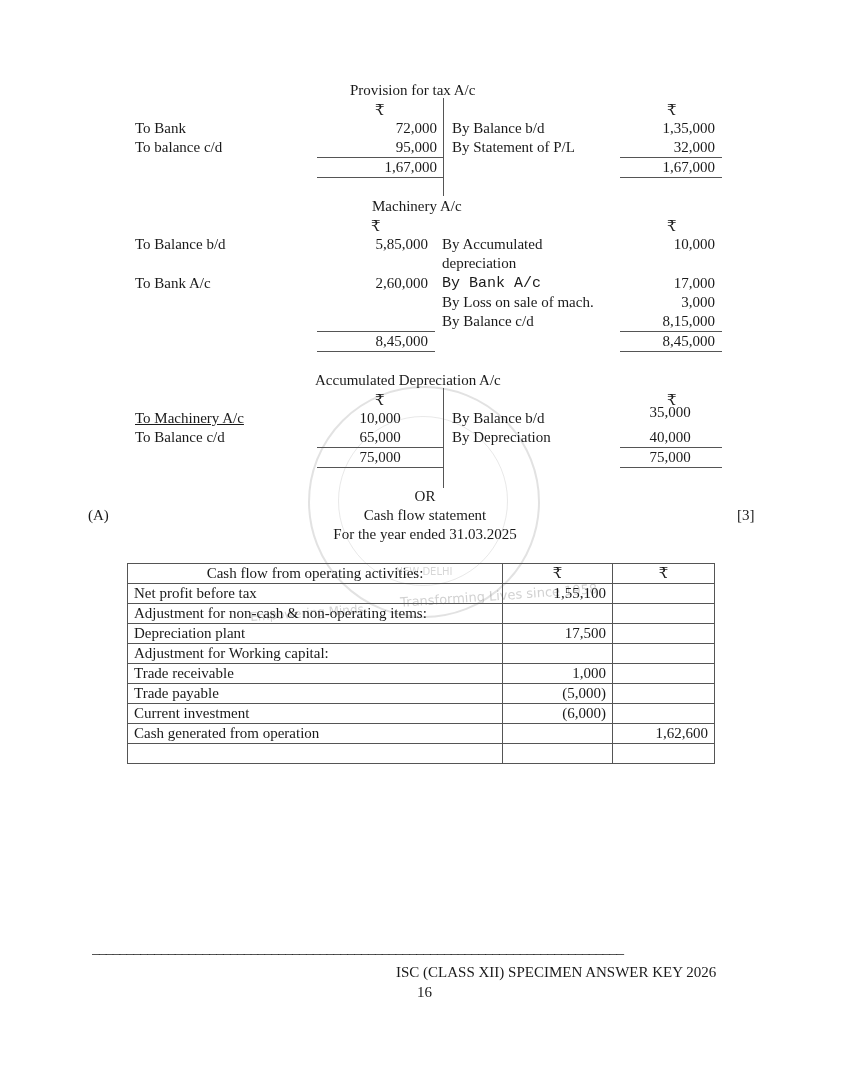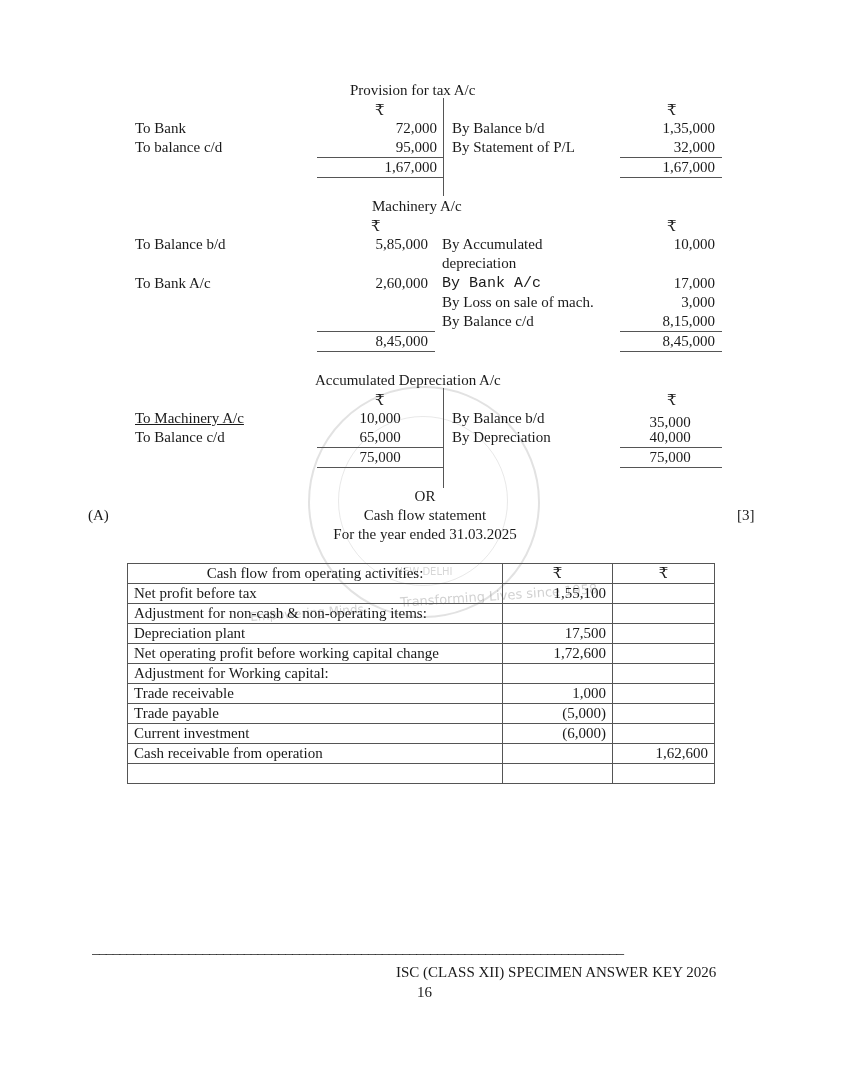--- a/index.html
+++ b/index.html
@@ -116,21 +116,21 @@
   <div class="vline" style="left:443px;top:388px;height:100px;"></div>
   <div class="abs" style="left:375px;top:391px;">₹</div>
   <div class="abs" style="left:667px;top:391px;">₹</div>
 
   <div class="abs" style="left:135px;top:410px;text-decoration:underline;">To Machinery A/c</div>
   <div class="abs center" style="left:330px;top:410px;width:100px;">10,000</div>
   <div class="abs" style="left:135px;top:429px;">To Balance c/d</div>
   <div class="abs center" style="left:330px;top:429px;width:100px;">65,000</div>
 
   <div class="abs" style="left:452px;top:410px;">By Balance b/d</div>
-  <div class="abs center" style="left:620px;top:414px;width:100px;">35,000</div>
+  <div class="abs center" style="left:620px;top:404px;width:100px;">35,000</div>
   <div class="abs" style="left:452px;top:429px;">By Depreciation</div>
   <div class="abs center" style="left:620px;top:429px;width:100px;">40,000</div>
 
   <div class="hline" style="left:317px;top:447px;width:126px;"></div>
   <div class="hline" style="left:620px;top:447px;width:102px;"></div>
   <div class="abs center" style="left:330px;top:449px;width:100px;">75,000</div>
   <div class="abs center" style="left:620px;top:449px;width:100px;">75,000</div>
   <div class="hline" style="left:317px;top:467px;width:126px;"></div>
   <div class="hline" style="left:620px;top:467px;width:102px;"></div>
 </section>
@@ -159,46 +159,41 @@
     <td class="c1">Adjustment for non-cash &amp; non-operating items:</td>
     <td class="c2"></td>
     <td class="c3"></td>
   </tr>
   <tr>
     <td class="c1">Depreciation plant</td>
     <td class="c2">17,500</td>
     <td class="c3"></td>
   </tr>
   <tr>
-    <td class="c1">Net operating profit before working capital change</td>
-    <td class="c2">1,72,600</td>
-    <td class="c3"></td>
-  </tr>
-  <tr>
     <td class="c1">Adjustment for Working capital:</td>
     <td class="c2"></td>
     <td class="c3"></td>
   </tr>
   <tr>
     <td class="c1">Trade receivable</td>
     <td class="c2">1,000</td>
     <td class="c3"></td>
   </tr>
   <tr>
     <td class="c1">Trade payable</td>
     <td class="c2">(5,000)</td>
     <td class="c3"></td>
   </tr>
   <tr>
     <td class="c1">Current investment</td>
     <td class="c2">(6,000)</td>
     <td class="c3"></td>
   </tr>
   <tr>
-    <td class="c1">Cash receivable from operation</td>
+    <td class="c1">Cash generated from operation</td>
     <td class="c2"></td>
     <td class="c3 bold">1,62,600</td>
   </tr>
   <tr>
     <td class="c1"></td>
     <td class="c2"></td>
     <td class="c3"></td>
   </tr>
 </tbody>
   </table>

